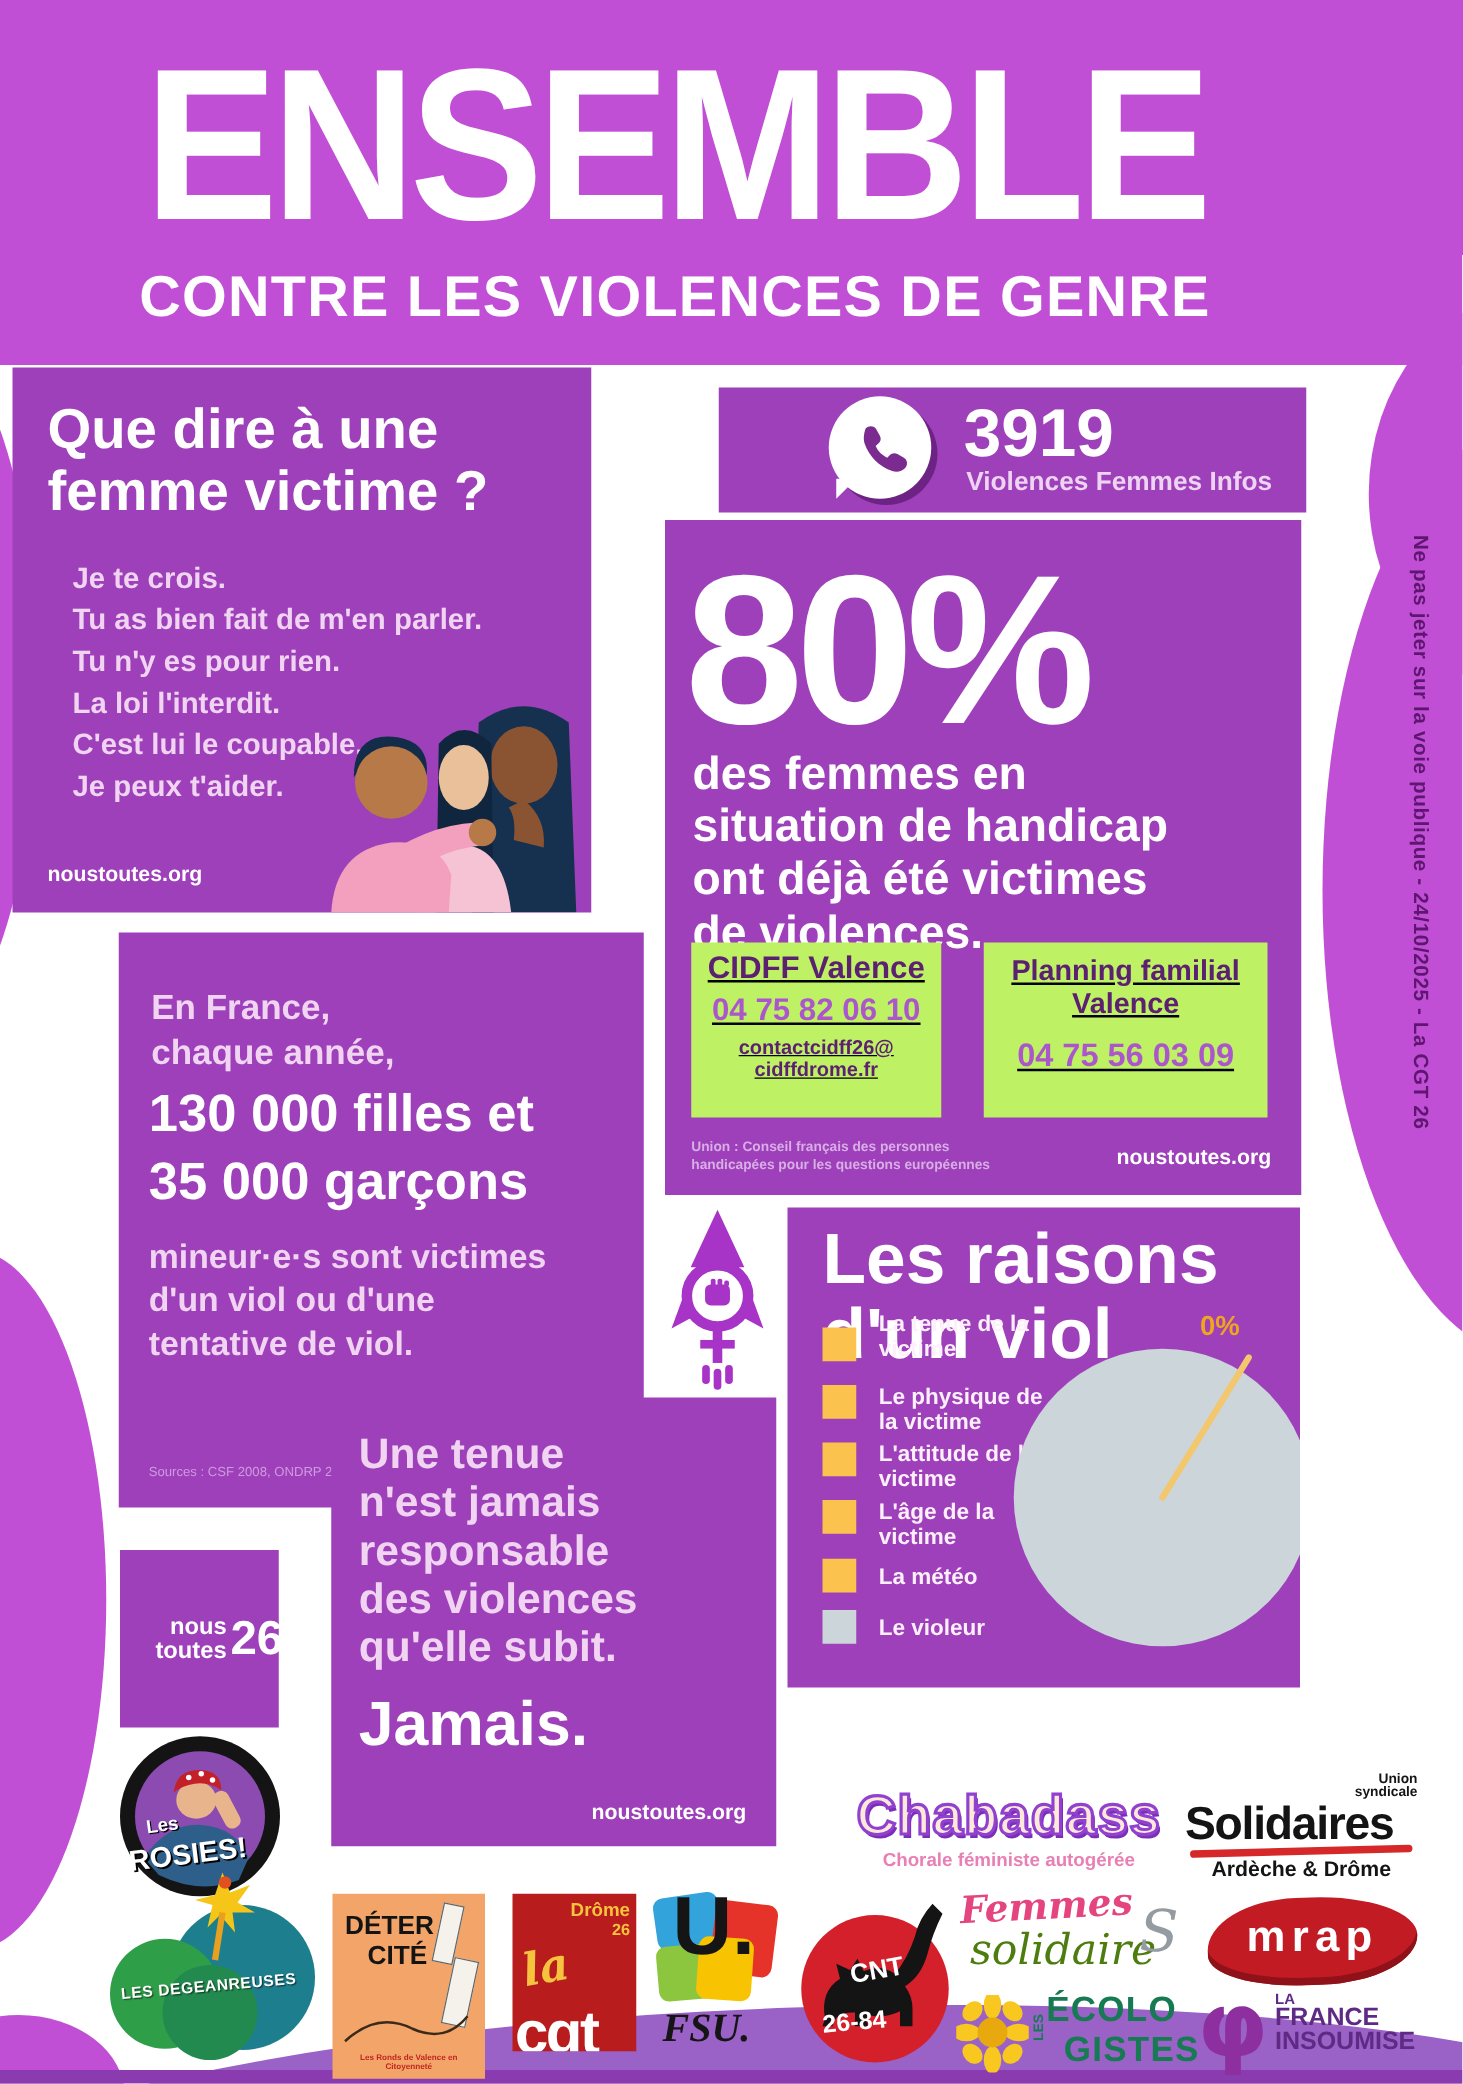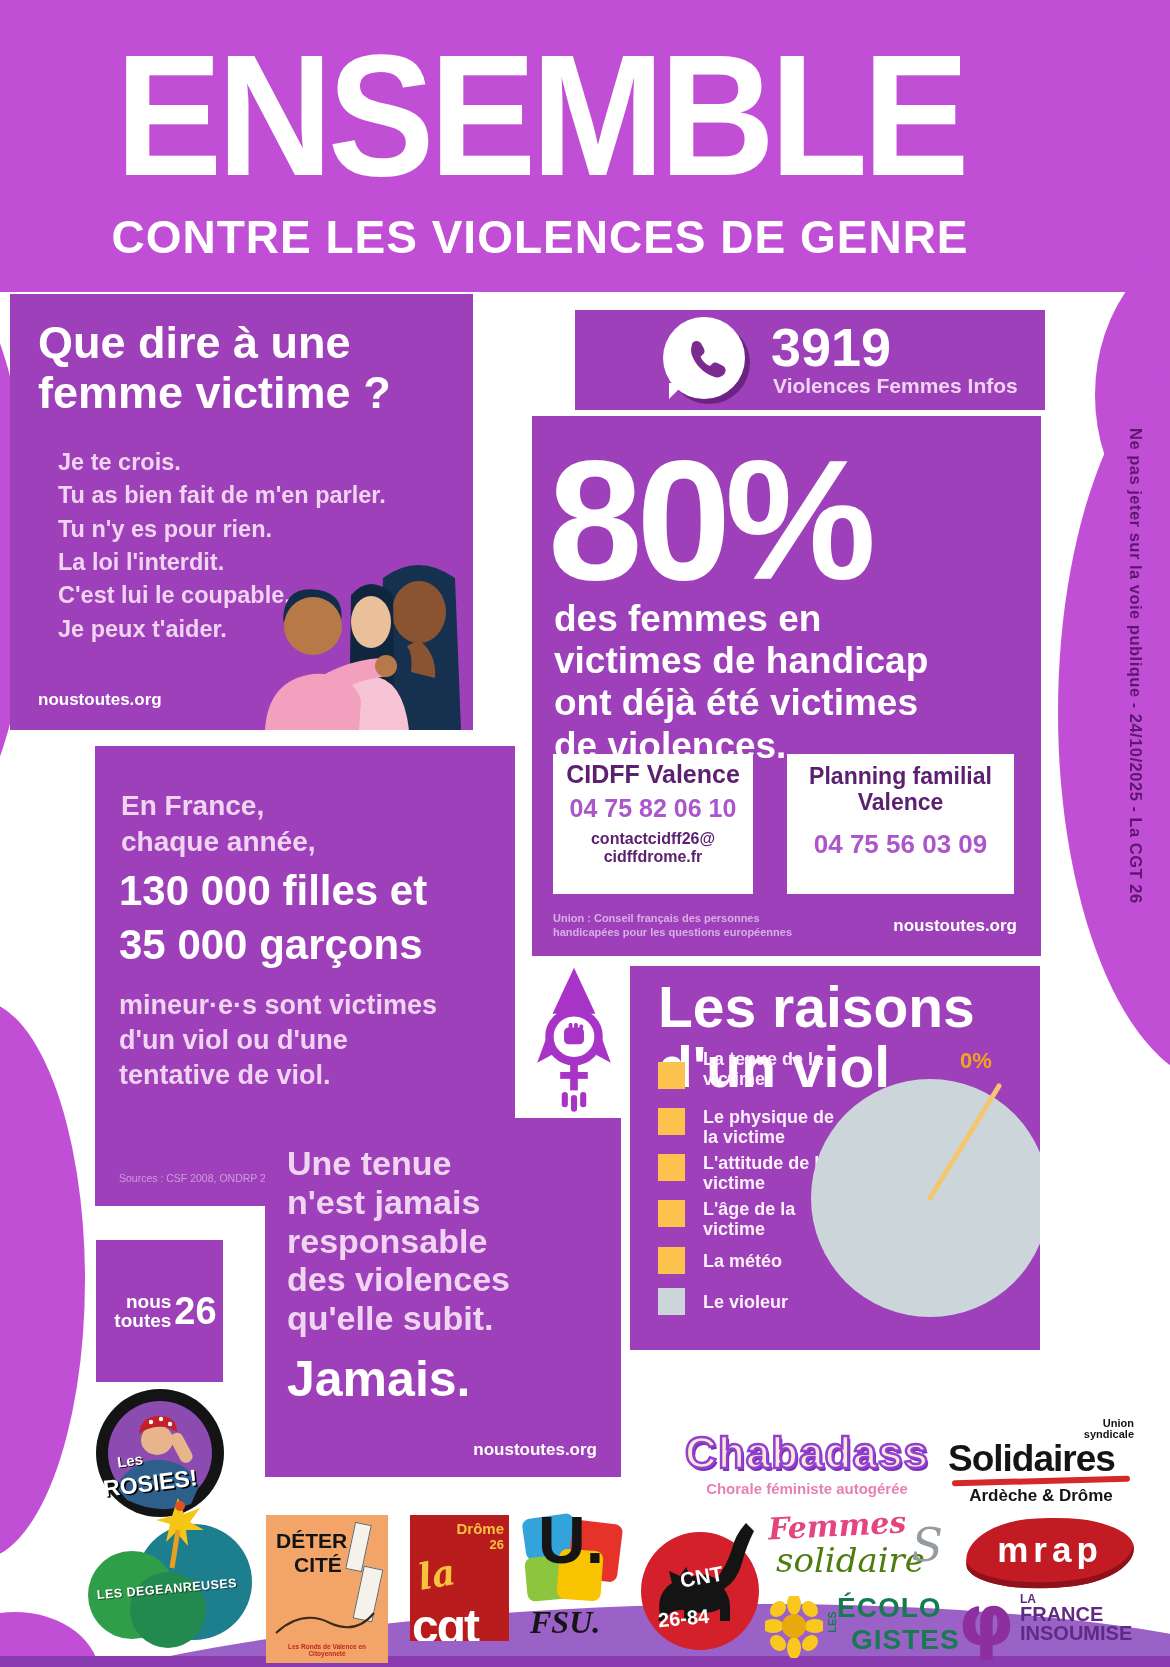--- a/index.html
+++ b/index.html
@@ -8,21 +8,21 @@
     font-family:"Liberation Sans", sans-serif;
   }
   .abs{position:absolute;}
   
   .magenta{background:#c14fd6;}
   .banner{left:0;top:0;width:1170px;height:292px;background:#c14fd6;}
   .blob{border-radius:50%;}
   .wave{background:#9a61c7;border-radius:50%;}
   
   .block{background:#9d40ba;}
-  .white-card{background:#ffffff;}
+  .white-card{background:#bef264;text-decoration:underline;}
   
   .w{color:#ffffff;}
   .soft{color:#f0d4f2;}
   .site{font-size:17px;font-weight:bold;color:#fff;}
   .legend-label{font-size:18px;line-height:1.1;font-weight:bold;color:#fdeffc;}
   .v-note{
     writing-mode:vertical-rl;font-size:16.5px;font-weight:bold;color:#5e1670;letter-spacing:.5px;
   }
 </style>
 </head>
@@ -85,21 +85,21 @@
       </svg>
     </div>
     <div class="abs w" style="left:196px;top:6px;font-size:54px;font-weight:bold;">3919</div>
     <div class="abs" style="left:198px;top:64px;font-size:21px;color:#eed4f2;font-weight:bold;">Violences Femmes Infos</div>
   </div>
 
   <div class="abs block" style="left:532px;top:416px;width:509px;height:540px;overflow:hidden;">
     <div class="abs w" style="left:16px;top:6px;font-size:170px;font-weight:bold;letter-spacing:-6px;">80%</div>
     <div class="abs w" style="left:22px;top:182px;font-size:37px;font-weight:bold;line-height:1.14;">
       <div>des femmes en</div>
-      <div>victimes de handicap</div>
+      <div>situation de handicap</div>
       <div>ont déjà été victimes</div>
       <div>de violences.</div>
     </div>
     <div class="abs white-card" style="left:21px;top:338px;width:200px;height:140px;text-align:center;padding-top:6px;box-sizing:border-box;">
       <div style="font-size:25px;font-weight:bold;color:#5c2071;">CIDFF Valence</div>
       <div style="font-size:25px;font-weight:bold;color:#ab57cb;margin-top:5px;">04 75 82 06 10</div>
       <div style="font-size:16px;font-weight:bold;color:#5c2071;line-height:1.15;margin-top:7px;">
         <div>contactcidff26@</div>
         <div>cidffdrome.fr</div>
       </div>
@@ -180,21 +180,21 @@
       <div>n'est jamais</div>
       <div>responsable</div>
       <div>des violences</div>
       <div>qu'elle subit.</div>
     </div>
     <div class="abs w" style="left:22px;top:232px;font-size:50px;font-weight:bold;">Jamais.</div>
     <div class="abs site" style="right:24px;top:322px;">noustoutes.org</div>
   </div>
 
   <div class="abs block" style="left:96px;top:1240px;width:127px;height:142px;">
-    <div class="abs" style="left:6px;top:50px;width:127px;display:flex;justify-content:center;align-items:center;">
+    <div class="abs" style="left:16px;top:50px;width:127px;display:flex;justify-content:center;align-items:center;">
       <div style="text-align:right;line-height:.95;">
         <div class="w" style="font-size:19px;font-weight:bold;">nous</div>
         <div class="w" style="font-size:19px;font-weight:bold;">toutes</div>
       </div>
       <div class="w" style="font-size:38px;font-weight:bold;margin-left:3px;">26</div>
     </div>
   </div>
 
   <div class="abs" style="left:95px;top:1388px;width:130px;height:130px;">
     <svg width="130" height="130" viewBox="0 0 130 130">

